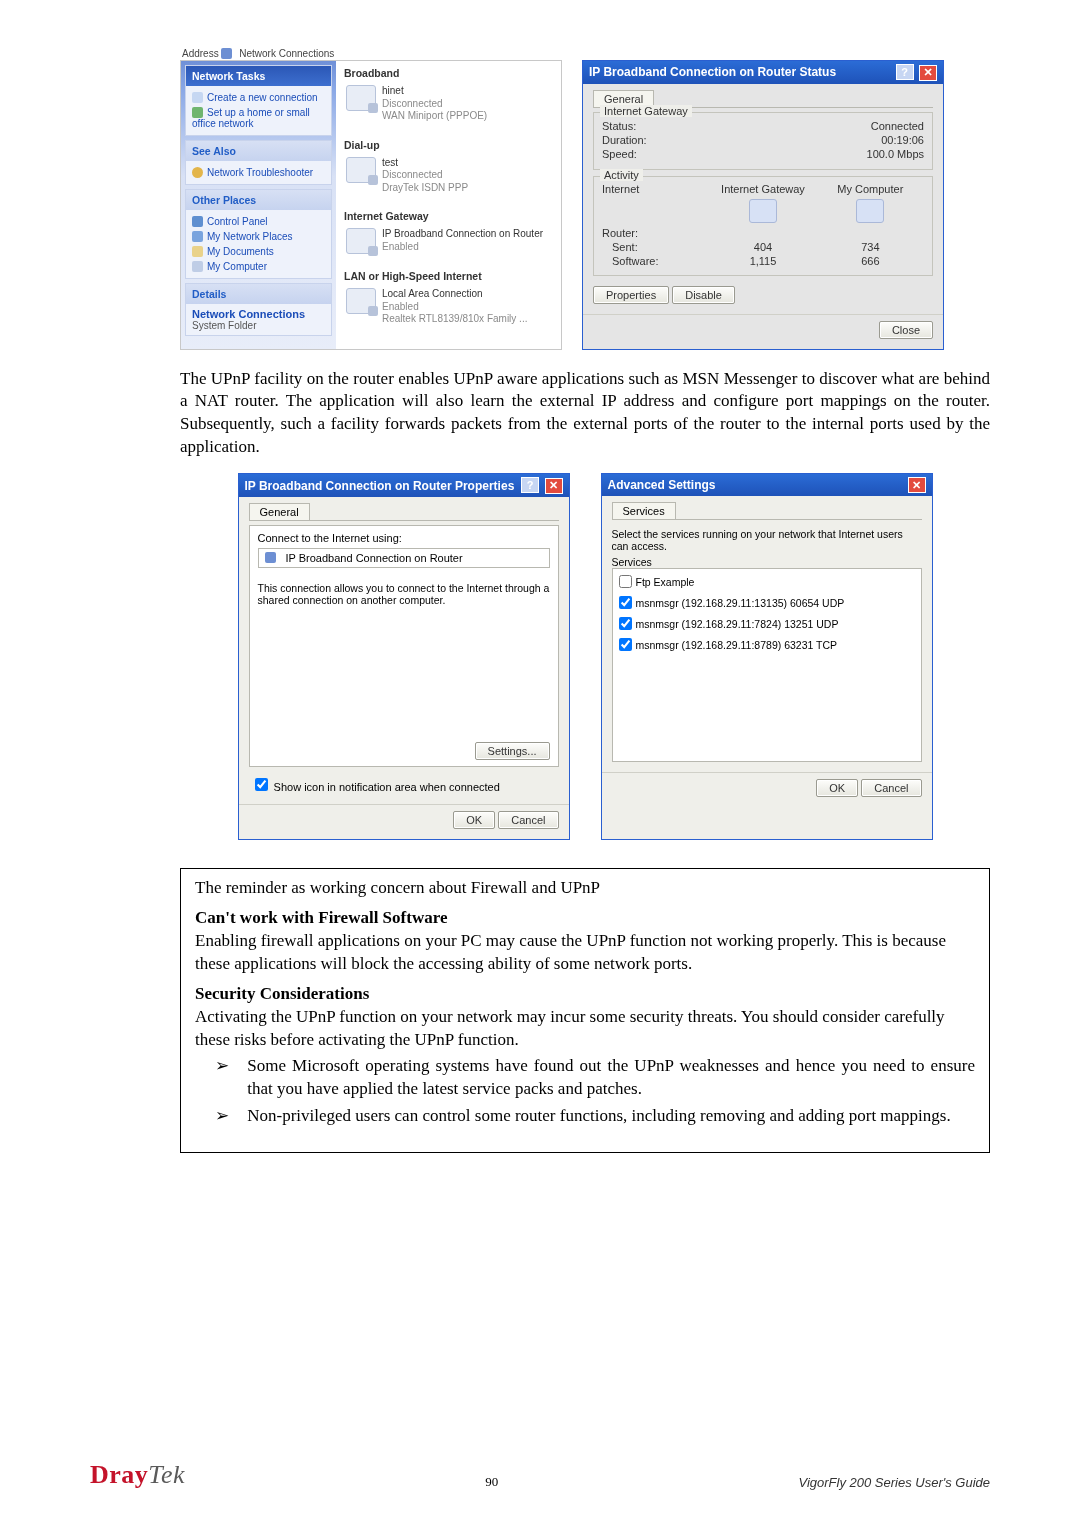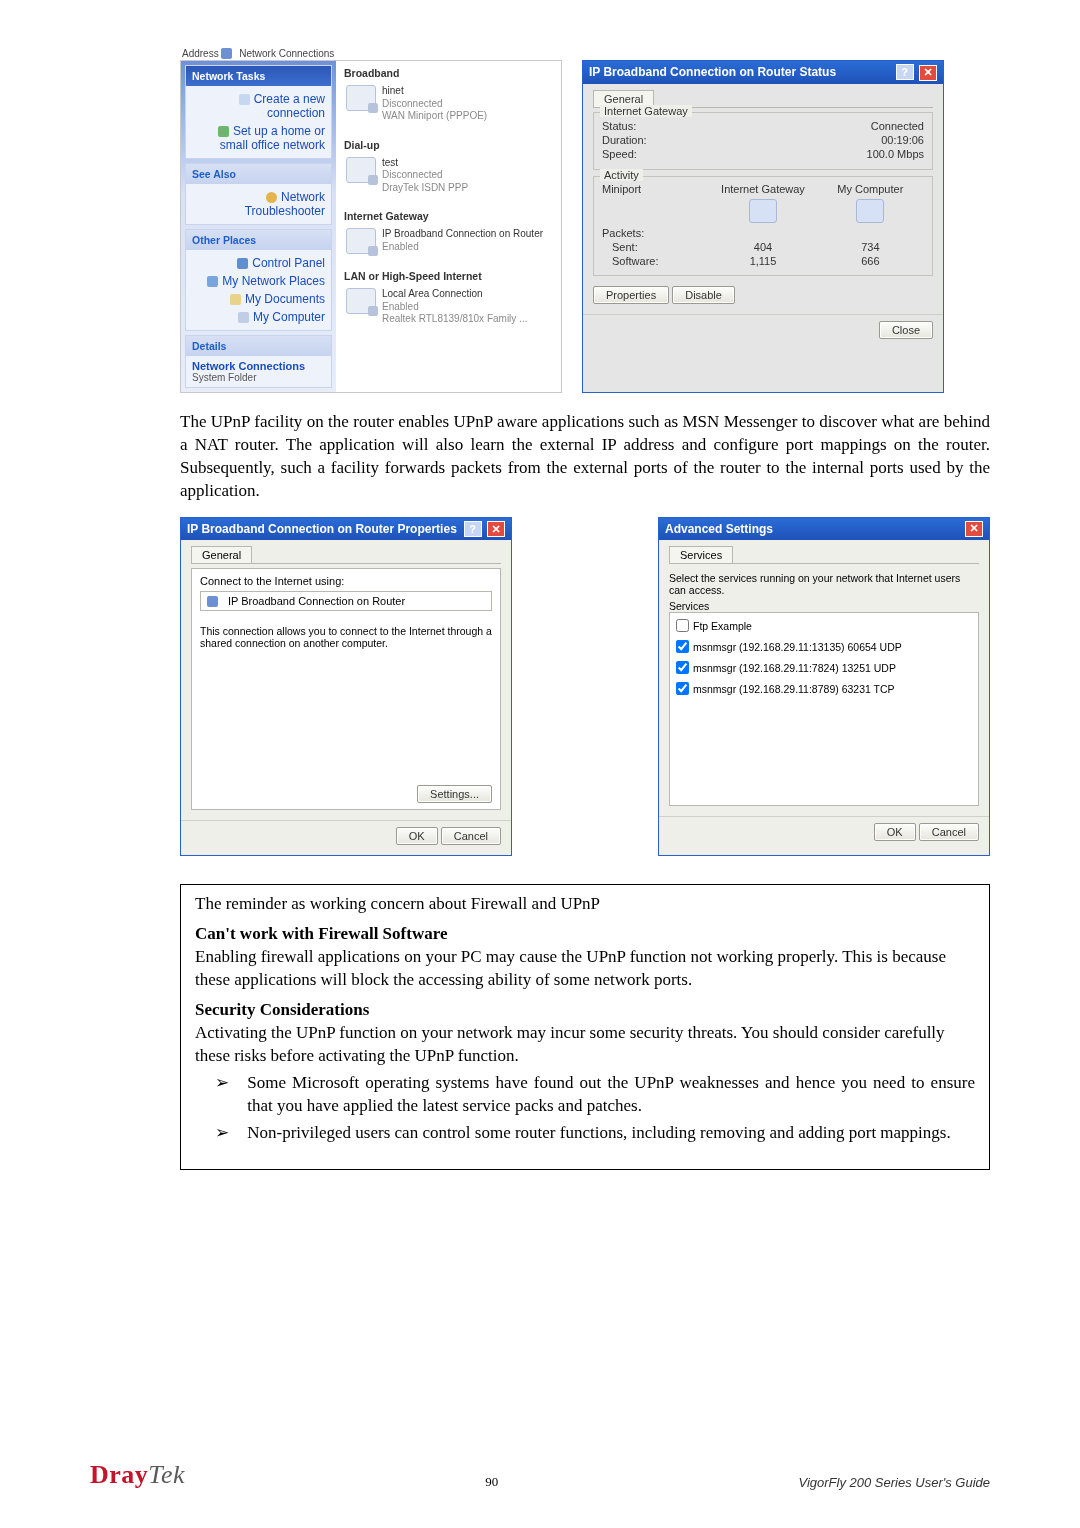--- a/index.html
+++ b/index.html
@@ -57,23 +57,22 @@
   }
   .side-head.light {
     background: linear-gradient(#d7e0f4, #c6d3ef);
     color: #215dc6;
   }
   .side-body {
     padding: 4px 6px;
   }
   .side-link {
     color: #1b4db8;
-    font-size: 12px;
+    font-size: 10px;
     padding: 2px 0;
-    text-align: right;
   }
   .glyph {
     display: inline-block;
     width: 11px;
     height: 11px;
     border-radius: 2px;
     vertical-align: -2px;
     margin-right: 4px;
   }
   .nc-main {
@@ -202,21 +201,21 @@
     line-height: 1.35;
     text-align: justify;
     margin: 0 0 14px 0;
   }
   
   .shot2 {
     display: flex;
     gap: 31px;
     font-family: Tahoma, Arial, sans-serif;
     font-size: 11px;
-    justify-content: space-between;
+    justify-content: center;
     margin-bottom: 28px;
   }
   .props-dlg, .adv-dlg {
     width: 330px;
     border: 1px solid #2a5fd0;
     background: #efefea;
   }
   .inner-panel {
     background: #fff;
     border: 1px solid #b8b8b0;
@@ -388,31 +387,31 @@
               <span>00:19:06</span>
             </div>
           <div class="row2">
               <span>Speed:</span>
               <span>100.0 Mbps</span>
             </div>
         </div>
         <div class="grp">
           <div class="legend">Activity</div>
           <div class="cols3">
-            <div class="hdr left">Miniport</div>
+            <div class="hdr left">Internet</div>
             <div class="hdr">Internet Gateway</div>
             <div class="hdr">My Computer</div>
             <div></div>
             <div>
                 <div class="net-icon"></div>
               </div>
             <div>
                 <div class="net-icon"></div>
               </div>
-            <div class="left">Packets:</div>
+            <div class="left">Router:</div>
               <div></div>
               <div></div>
             <div class="left" style="padding-left:10px">Sent:</div>
             <div>404</div>
             <div>734</div>
             <div class="left" style="padding-left:10px">Software:</div>
             <div>1,115</div>
             <div>666</div>
           </div>
         </div>
@@ -444,20 +443,24 @@
         <div class="inner-panel">
           <div>
             <div>Connect to the Internet using:</div>
             <div style="border:1px solid #b8b8b0;padding:3px 6px;margin:4px 0 14px;display:flex;gap:6px;align-items:center">
               <span class="glyph" style="background:#6d8fd3"></span>
               <span>IP Broadband Connection on Router</span>
             </div>
             <div style="font-size:10.5px">This connection allows you to connect to the Internet through a shared connection on another computer.</div>
           </div>
           <div style="text-align:right"><span class="xp-btn">Settings...</span></div>
+        </div>
+        <div class="notif-row">
+          <input type="checkbox" checked="" style="">
+          <span>Show icon in notification area when connected</span>
         </div>
       </div>
       <div class="dlg-footer">
         <span class="xp-btn">OK</span>
         <span class="xp-btn">Cancel</span>
       </div>
     </div>
 
     <div class="adv-dlg">
       <div class="dlg-title">

